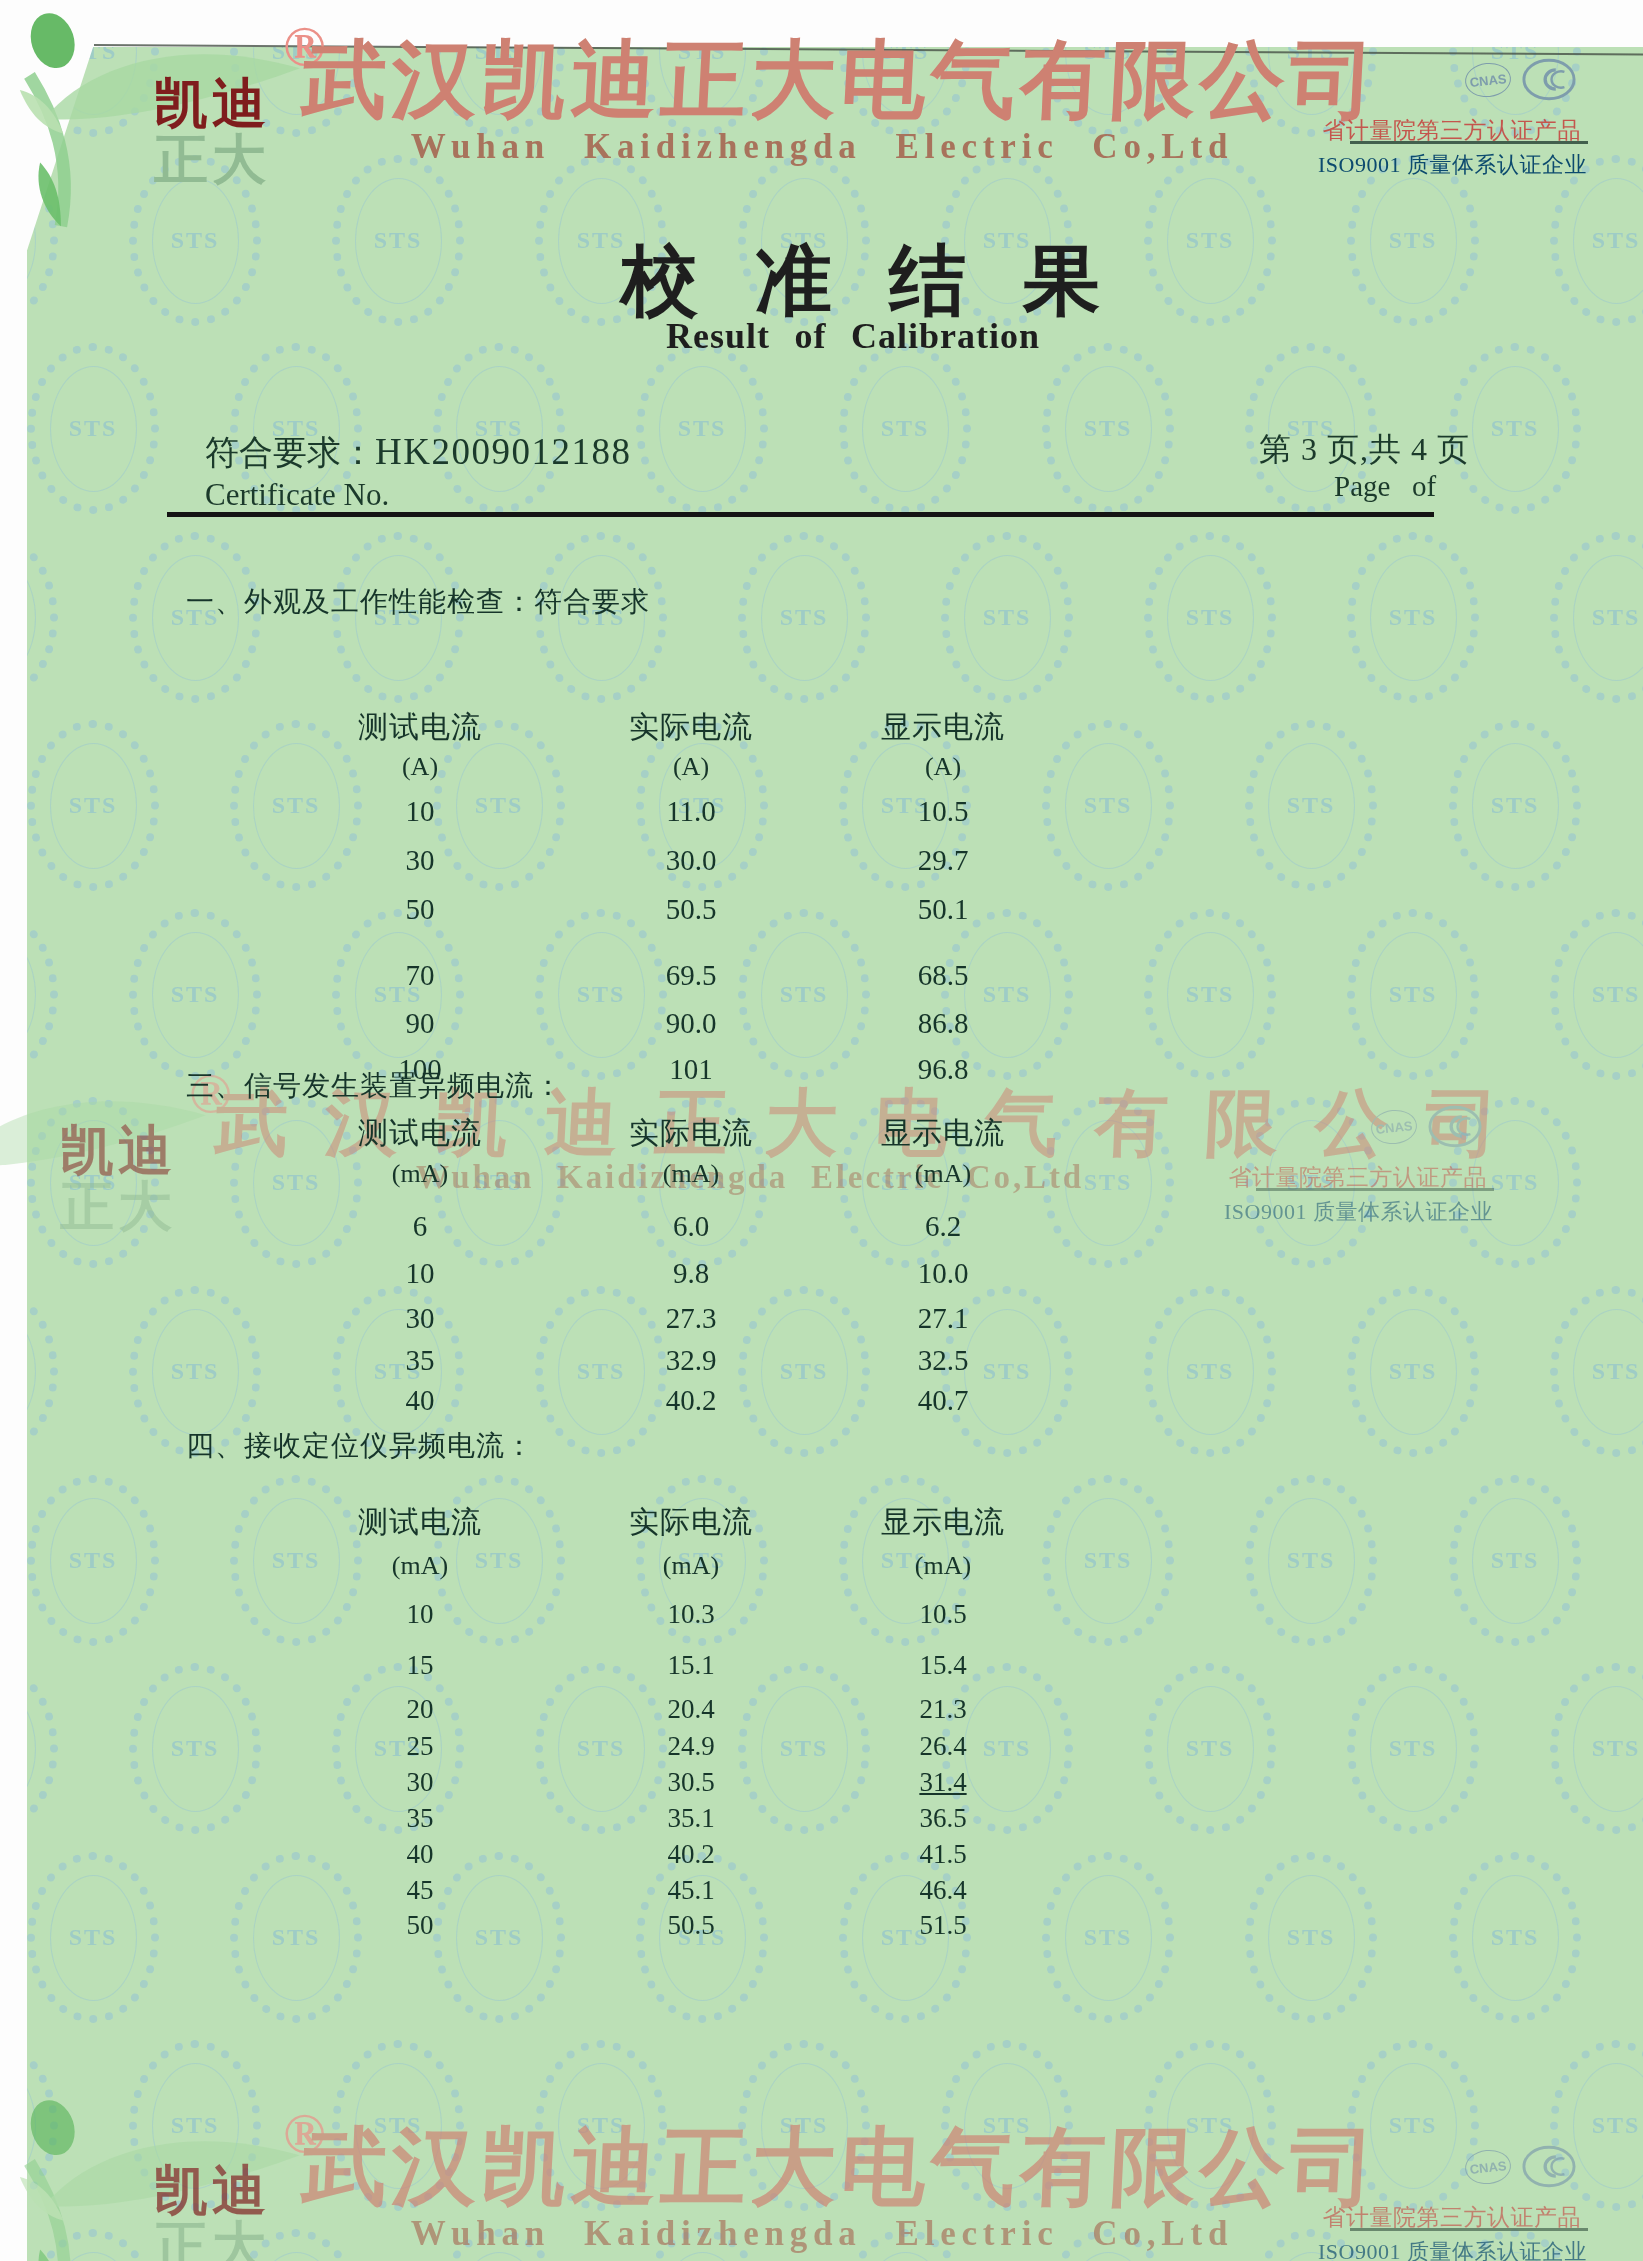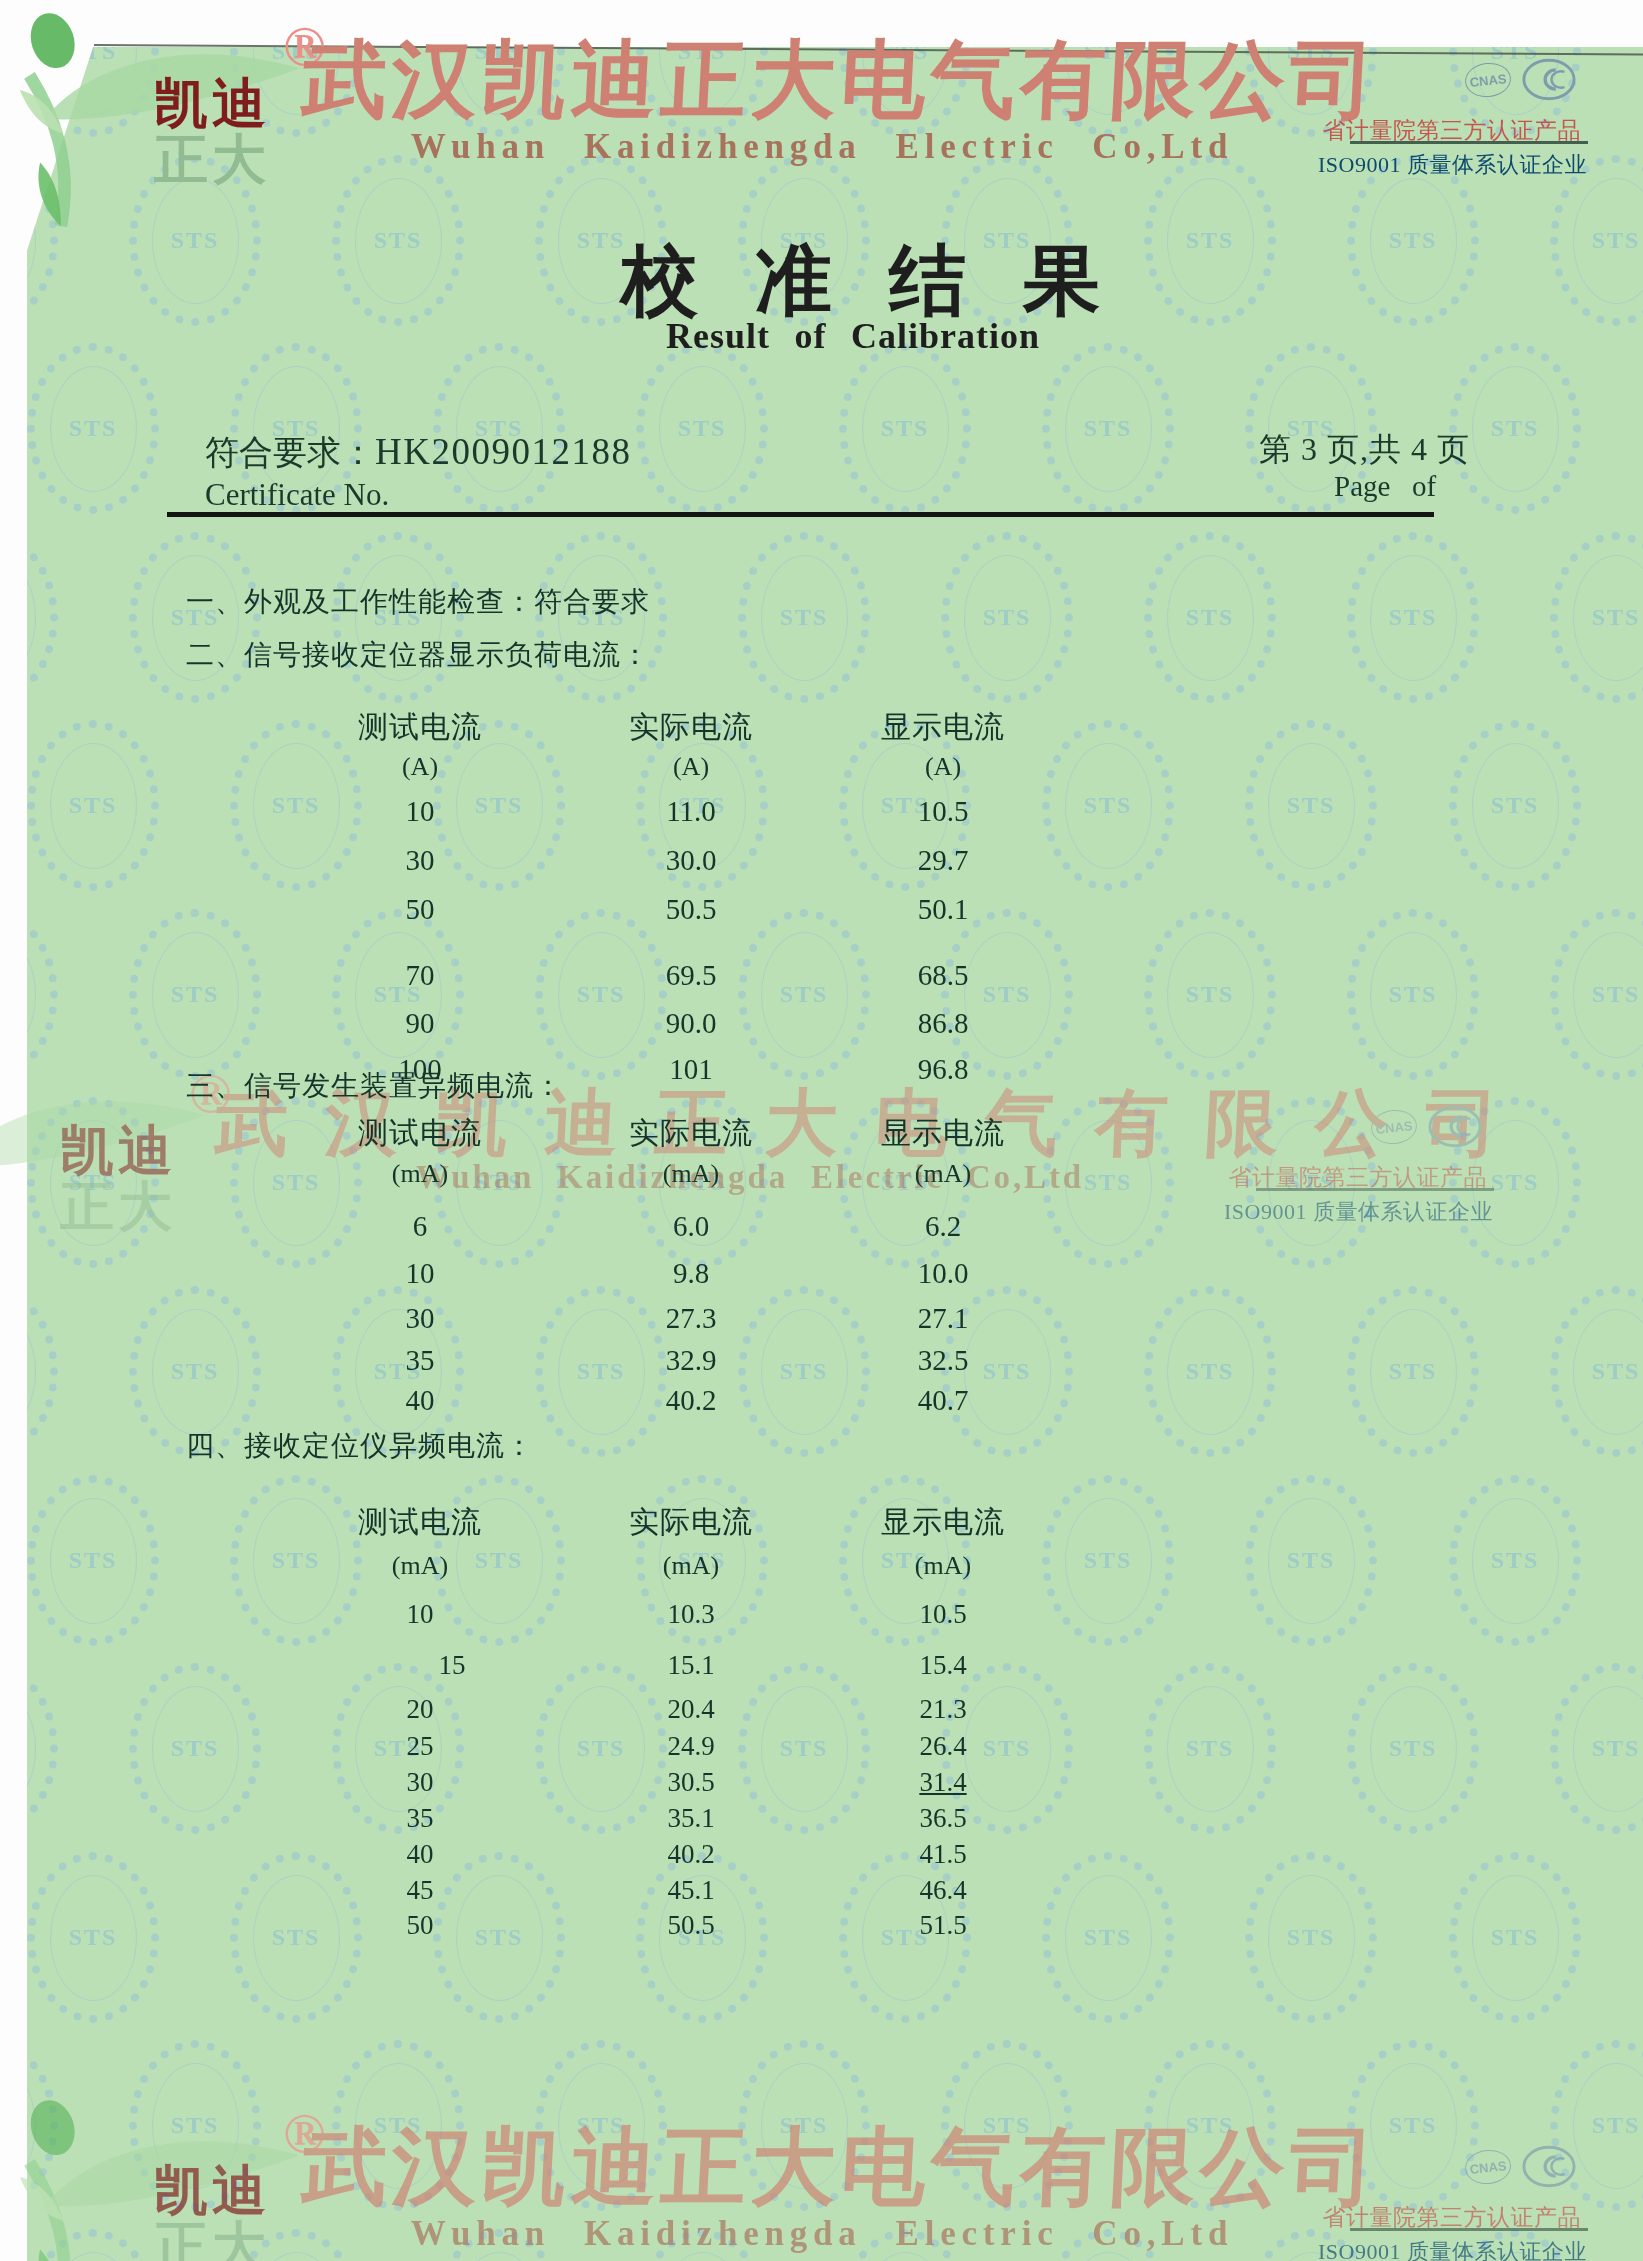--- a/index.html
+++ b/index.html
@@ -466,21 +466,20 @@
 
     <div class="cert-cn">
       <span>符合要求：</span><span class="cert-no">HK2009012188</span>
     </div>
     <div class="cert-en">Certificate No.</div>
     <div class="page-cn">第 3 页,共 4 页</div>
     <div class="page-en">Page   of</div>
     <div class="thick-rule"></div>
 
     <div class="section sec-1">一、外观及工作性能检查：符合要求</div>
-    <div class="section sec-2">二、信号接收定位器显示负荷电流：</div>
     <div class="section sec-3">三、信号发生装置异频电流：</div>
     <div class="section sec-4">四、接收定位仪异频电流：</div>
 
     <div class="table-layer">
         <span class="tcell th" style="left: 420px; top: 707px; font-size: 30px;">测试电流</span>
         <span class="tcell th" style="left: 691px; top: 707px; font-size: 30px;">实际电流</span>
         <span class="tcell th" style="left: 943px; top: 707px; font-size: 30px;">显示电流</span>
         <span class="tcell tu" style="left: 420px; top: 752px; font-size: 26px;">(A)</span>
         <span class="tcell tu" style="left: 691px; top: 752px; font-size: 26px;">(A)</span>
         <span class="tcell tu" style="left: 943px; top: 752px; font-size: 26px;">(A)</span>
@@ -529,21 +528,21 @@
     <div class="table-layer">
         <span class="tcell th" style="left: 420px; top: 1502px; font-size: 30px;">测试电流</span>
         <span class="tcell th" style="left: 691px; top: 1502px; font-size: 30px;">实际电流</span>
         <span class="tcell th" style="left: 943px; top: 1502px; font-size: 30px;">显示电流</span>
         <span class="tcell tu" style="left: 420px; top: 1551px; font-size: 26px;">(mA)</span>
         <span class="tcell tu" style="left: 691px; top: 1551px; font-size: 26px;">(mA)</span>
         <span class="tcell tu" style="left: 943px; top: 1551px; font-size: 26px;">(mA)</span>
         <span class="tcell td" style="left: 420px; top: 1599px; font-size: 27px;">10</span>
         <span class="tcell td" style="left: 691px; top: 1599px; font-size: 27px;">10.3</span>
         <span class="tcell td" style="left: 943px; top: 1599px; font-size: 27px;">10.5</span>
-        <span class="tcell td" style="left: 420px; top: 1650px; font-size: 27px; margin-left: 32px;">15</span>
+        <span class="tcell td" style="left: 420px; top: 1650px; font-size: 27px;">15</span>
         <span class="tcell td" style="left: 691px; top: 1650px; font-size: 27px;">15.1</span>
         <span class="tcell td" style="left: 943px; top: 1650px; font-size: 27px;">15.4</span>
         <span class="tcell td" style="left: 420px; top: 1694px; font-size: 27px;">20</span>
         <span class="tcell td" style="left: 691px; top: 1694px; font-size: 27px;">20.4</span>
         <span class="tcell td" style="left: 943px; top: 1694px; font-size: 27px;">21.3</span>
         <span class="tcell td" style="left: 420px; top: 1731px; font-size: 27px;">25</span>
         <span class="tcell td" style="left: 691px; top: 1731px; font-size: 27px;">24.9</span>
         <span class="tcell td" style="left: 943px; top: 1731px; font-size: 27px;">26.4</span>
         <span class="tcell td" style="left: 420px; top: 1767px; font-size: 27px;">30</span>
         <span class="tcell td" style="left: 691px; top: 1767px; font-size: 27px;">30.5</span>

